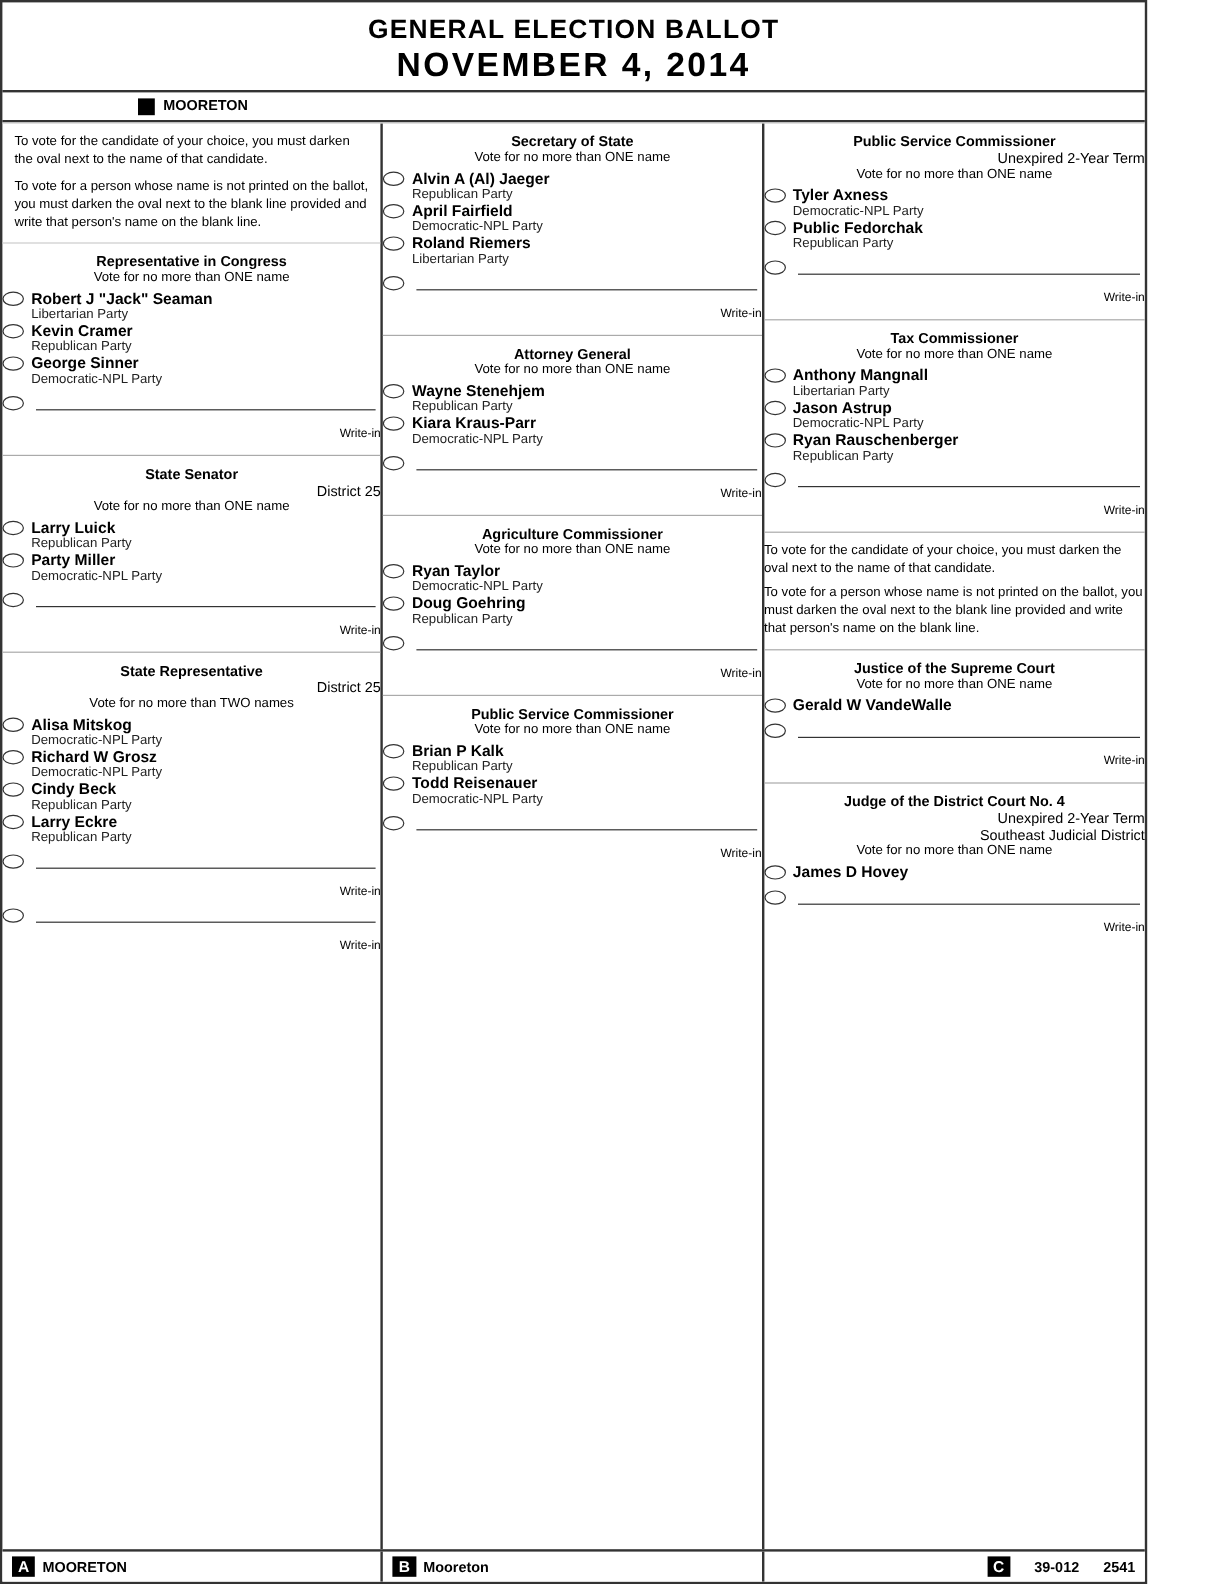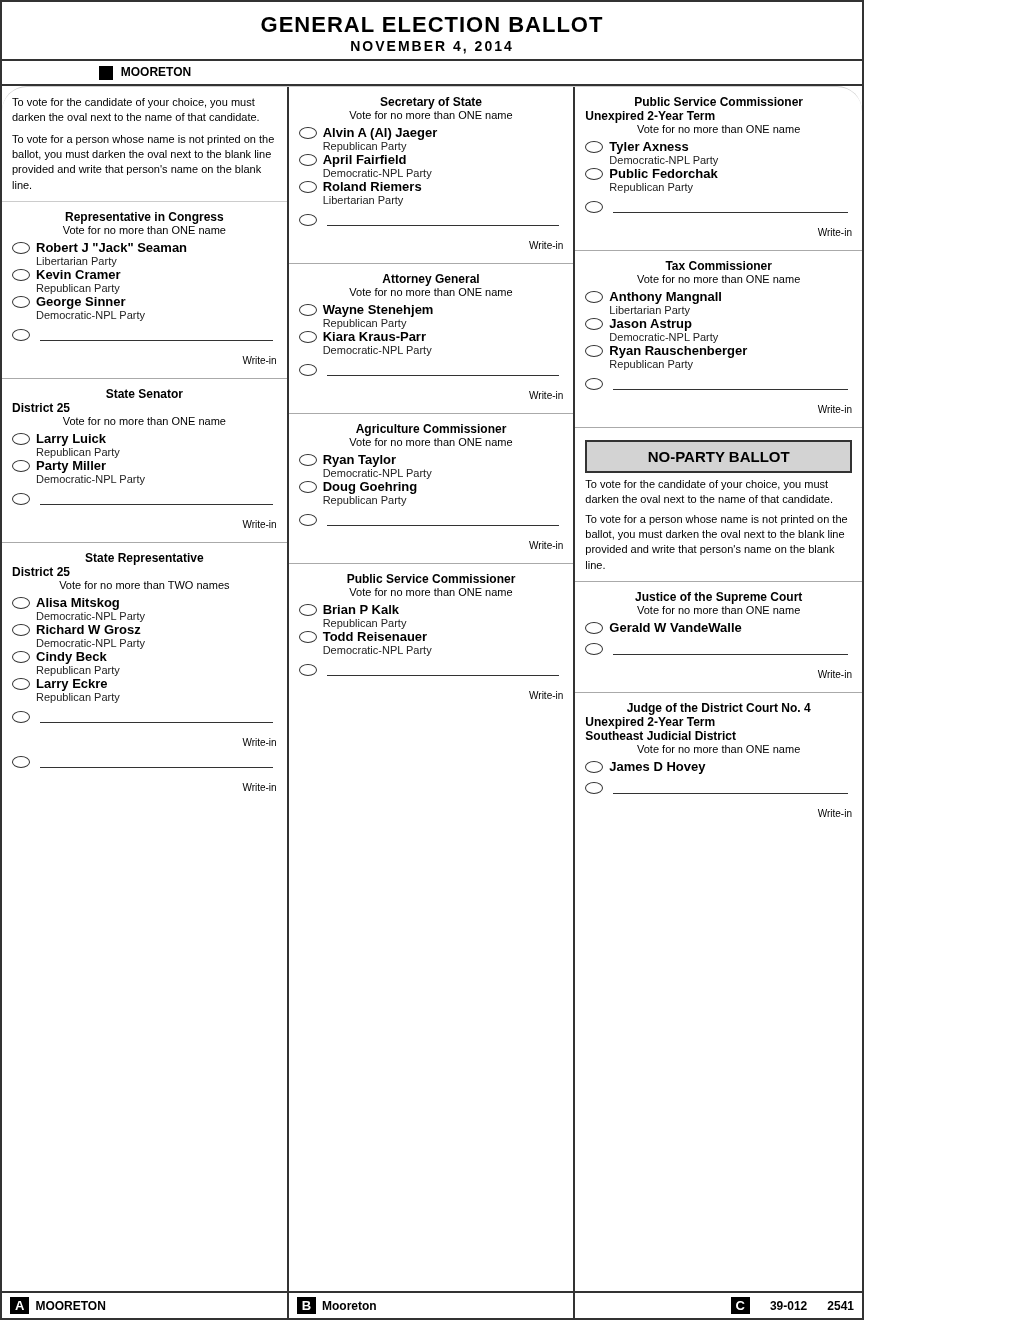--- a/index.html
+++ b/index.html
@@ -4,39 +4,39 @@
   <style>
     * { box-sizing: border-box; margin: 0; padding: 0; }
     body {
       font-family: Arial, sans-serif;
       background: #fff;
       width: 1020px;
       min-height: 1320px;
       font-size: 12px;
     }
     .page {
-      width: 864px;
+      width: 956px;
       min-height: 1320px;
       background: #fff;
       border: 2px solid #333;
       display: flex;
       flex-direction: column;
     }
     .title-section {
       text-align: center;
       padding: 10px 0 5px 0;
       border-bottom: 2px solid #333;
     }
     .title-section h1 {
       font-size: 22px;
       font-weight: bold;
       letter-spacing: 1px;
     }
     .title-section h2 {
-      font-size: 14px;
+      font-size: 28px;
       font-weight: bold;
       letter-spacing: 2px;
     }
     .header-row {
       display: grid;
       grid-template-columns: 1fr 1fr 1fr;
       border-bottom: 2px solid #333;
     }
     .header-cell {
       text-align: center;
@@ -52,21 +52,20 @@
       width: 14px;
       height: 14px;
       vertical-align: middle;
       margin-right: 4px;
     }
     .main-grid {
       display: grid;
       grid-template-columns: 1fr 1fr 1fr;
       flex: 1;
       border-top: 1px solid #ccc;
-      border-radius: 25px;
     }
     .col {
       border-right: 2px solid #333;
       padding: 0;
       display: flex;
       flex-direction: column;
     }
     .col:last-child { border-right: none; }
     .instructions {
       font-size: 11px;
@@ -77,32 +76,32 @@
     .party-ballot-box {
       background: #d3d3d3;
       border: 2px solid #333;
       text-align: center;
       padding: 8px;
       margin: 10px 6px;
       font-size: 16px;
       font-weight: bold;
     }
     .race-section {
-      padding: 8px 10px;
+      padding: 8px 0;
       border-bottom: 1px solid #aaa;
     }
     .race-title {
       font-weight: bold;
       font-size: 12px;
       text-align: center;
     }
     .race-subtitle {
-      font-weight: bold;
+      font-weight: normal;
       font-size: 12px;
-      text-align: left;
+      text-align: right;
     }
     .vote-instruction {
       font-size: 11px;
       text-align: center;
       margin-bottom: 4px;
     }
     .candidate-row {
       display: flex;
       align-items: flex-start;
       margin: 0 0;
@@ -488,23 +487,20 @@
         <div class="write-in-container">
           <div class="write-in-row">
             <span class="oval"></span>
             <div class="write-in-line"></div>
           </div>
           <div class="write-in-label">Write-in</div>
         </div>
       </div>
 
       <div class="race-section" style="border-bottom: 1px solid #aaa;">
-        <div class="no-party-box">
-          <span>NO-PARTY BALLOT</span>
-        </div>
         <p style="font-size:11px; line-height:1.4; margin-bottom:4px;">To vote for the candidate of your choice, you must darken the oval next to the name of that candidate.</p>
         <p style="font-size:11px; line-height:1.4;">To vote for a person whose name is not printed on the ballot, you must darken the oval next to the blank line provided and write that person's name on the blank line.</p>
       </div>
 
       <div class="race-section">
         <div class="race-title">Justice of the Supreme Court</div>
         <div class="vote-instruction">Vote for no more than ONE name</div>
         <div class="candidate-row">
           <span class="oval"></span>
           <div class="candidate-info">

